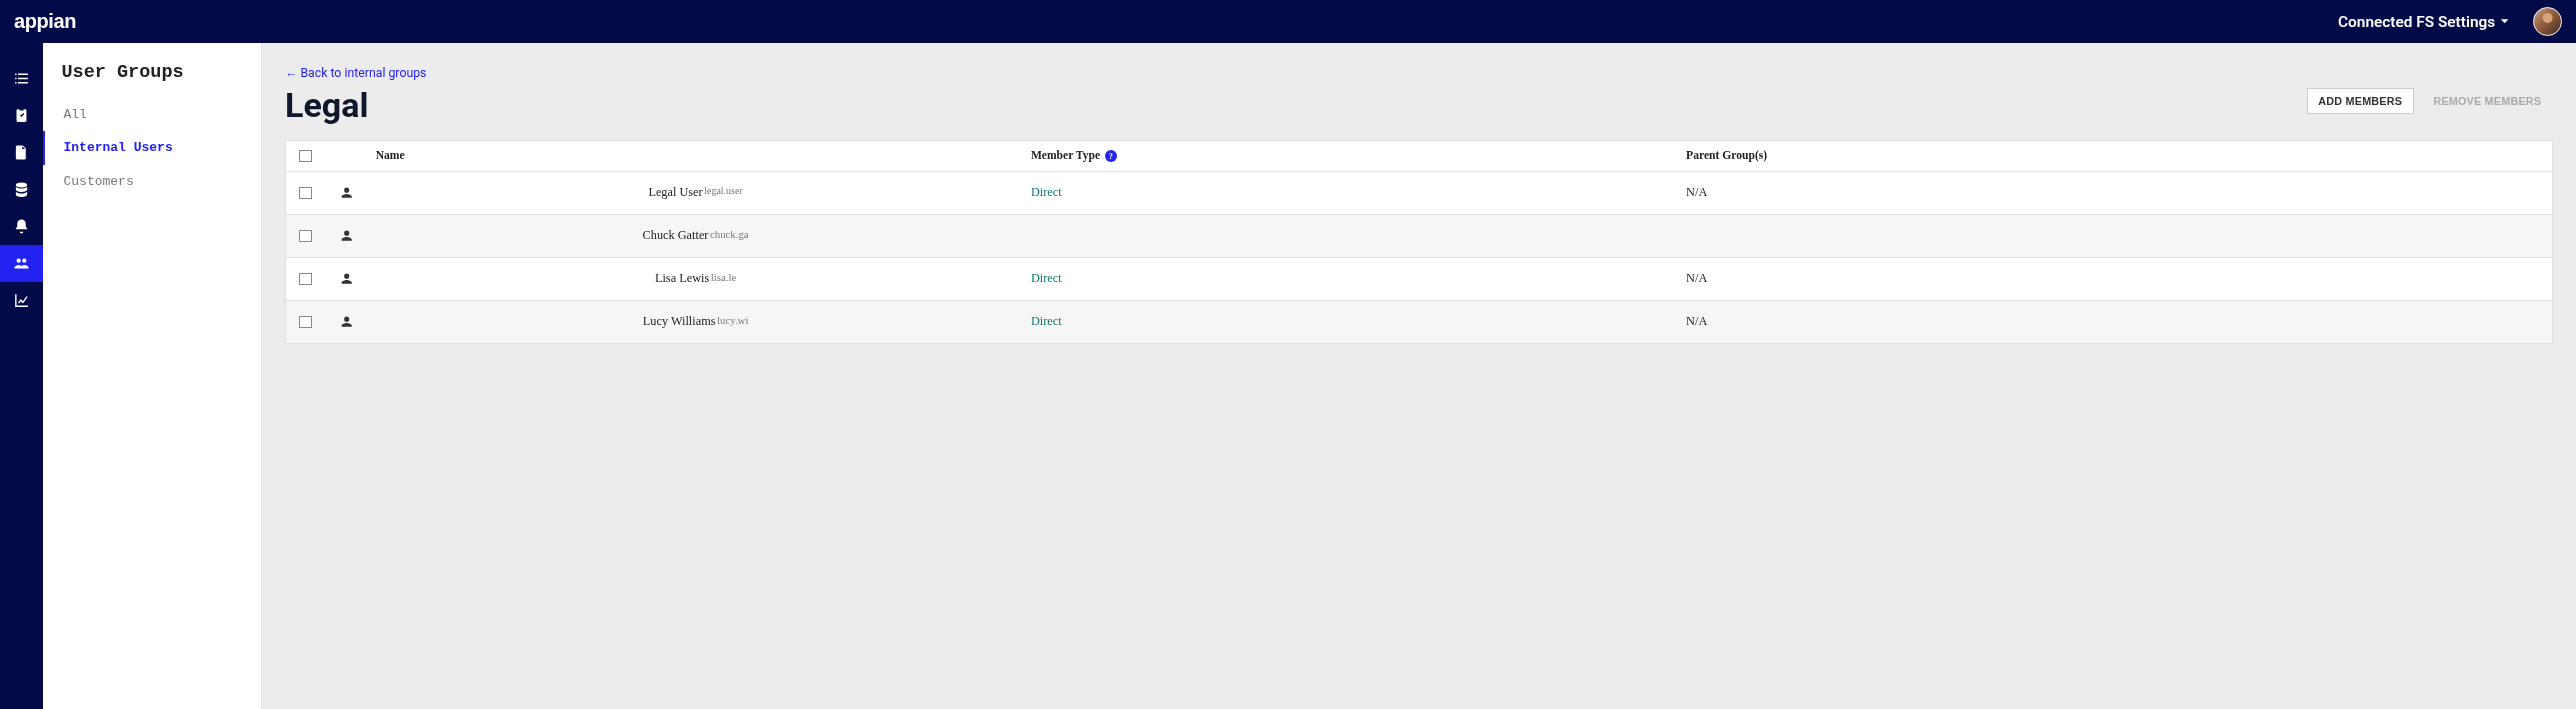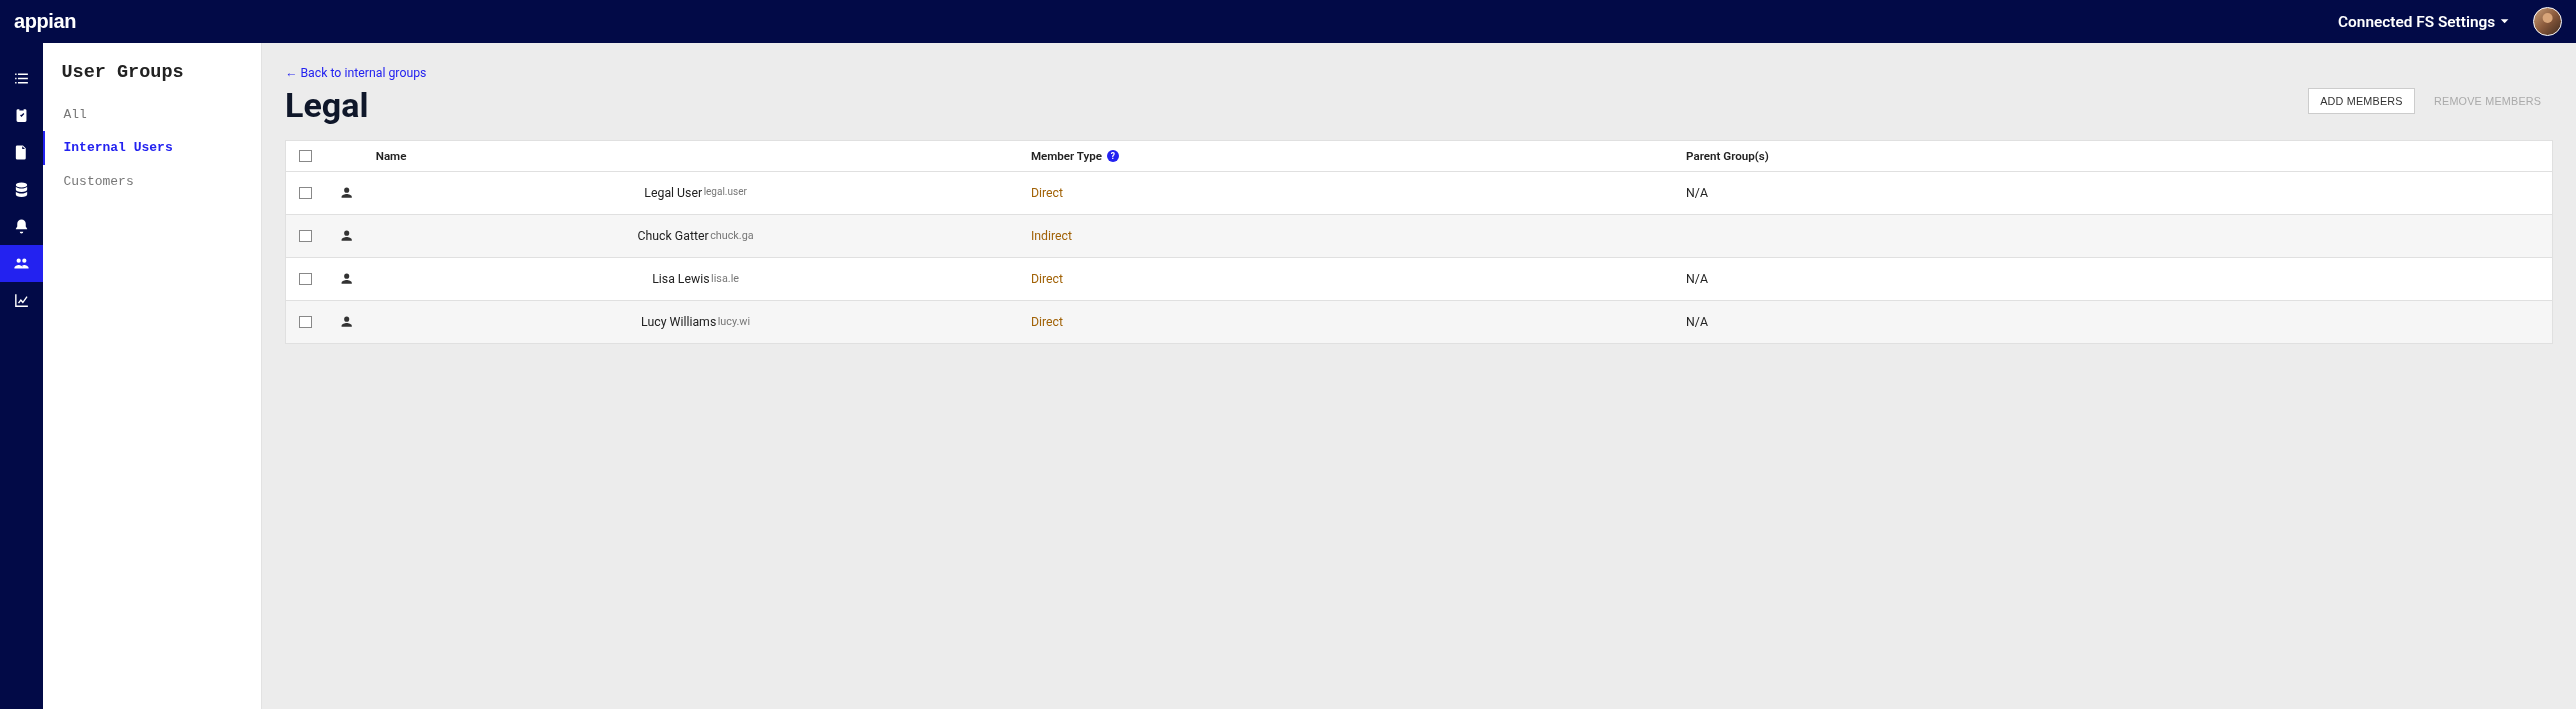--- a/index.html
+++ b/index.html
@@ -149,39 +149,40 @@
   }
   .header-actions {
     display: flex;
     gap: 7.7px;
     align-items: center;
     margin-top: 3.1px;
   }
   .btn {
     padding: 6.2px 10.8px;
     font-size: 10.8px;
-    font-weight: 400;
+    font-weight: 700;
     background: #fff;
     border: 0.8px solid #ccc;
     cursor: pointer;
     color: #333;
     letter-spacing: 0.2px;
   }
   .btn.disabled {
     background: transparent;
     border: 0.8px solid transparent;
     color: #aaa;
     cursor: default;
   }
 
   
   .table-wrap {
     background: #fff;
     border: 0.8px solid #e0e0e0;
     border-bottom: none;
+    font-family: Liberation Serif, serif;
   }
   .table-row, .table-head {
     display: grid;
     grid-template-columns: 39px 43px 3fr 3fr 4fr;
     align-items: center;
     border-bottom: 0.8px solid #e0e0e0;
   }
   .table-head {
     min-height: 31px;
     font-weight: 600;
@@ -201,21 +202,21 @@
     border: 1.2px solid #888;
     background: #fff;
     cursor: pointer;
   }
   .icon-cell { justify-content: center; }
   .user-icon svg { width: 15.4px; height: 15.4px; fill: #333; }
   .name-cell { flex-direction: row; align-items: flex-start; justify-content: center; gap: 1.5px; }
   .name-primary { color: #222; font-size: 12.3px; }
   .name-sub { color: #777; font-size: 10.8px; }
   .name-sub.small { font-size: 10px; }
-  .mtype { color: #a16207; font-size: 12.3px; }
+  .mtype { color: #0f766e; font-size: 12.3px; }
   .parent { color: #222; font-size: 12.3px; }
 
   .th-label { display: inline-flex; align-items: center; gap: 4.6px; }
   .help-icon {
     width: 12.3px; height: 12.3px; border-radius: 50%;
     background: #2322f0; color: #fff;
     display: inline-flex; align-items: center; justify-content: center;
     font-size: 8.5px; font-weight: 700;
     cursor: pointer;
   }
@@ -346,21 +347,20 @@
           </div>
         <div class="cell icon-cell user-icon">
           <svg viewBox="0 0 24 24">
               <path d="M12 12a4 4 0 100-8 4 4 0 000 8zm0 2c-3 0-8 1.5-8 4.5V20h16v-1.5c0-3-5-4.5-8-4.5z"></path>
             </svg>
         </div>
         <div class="cell name-cell">
           <span class="name-primary">Chuck Gatter</span>
           <span class="name-sub">chuck.ga</span>
         </div>
-        <div class="cell mtype">Indirect</div>
       </div>
 
       <div class="table-row">
         <div class="cell checkbox-cell">
             <div class="check"></div>
           </div>
         <div class="cell icon-cell user-icon">
           <svg viewBox="0 0 24 24">
               <path d="M12 12a4 4 0 100-8 4 4 0 000 8zm0 2c-3 0-8 1.5-8 4.5V20h16v-1.5c0-3-5-4.5-8-4.5z"></path>
             </svg>

